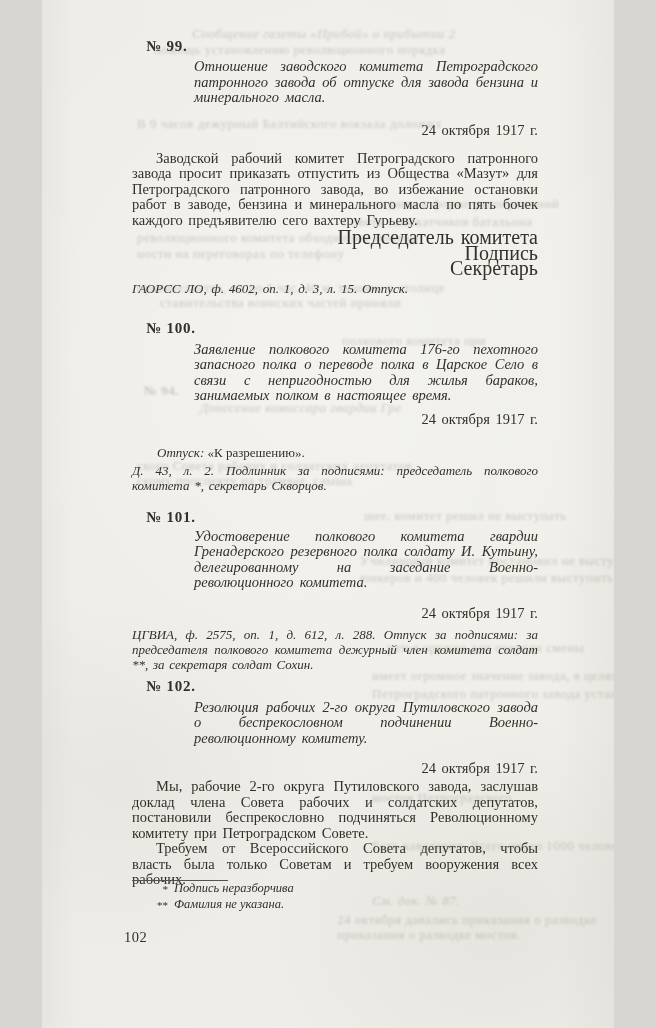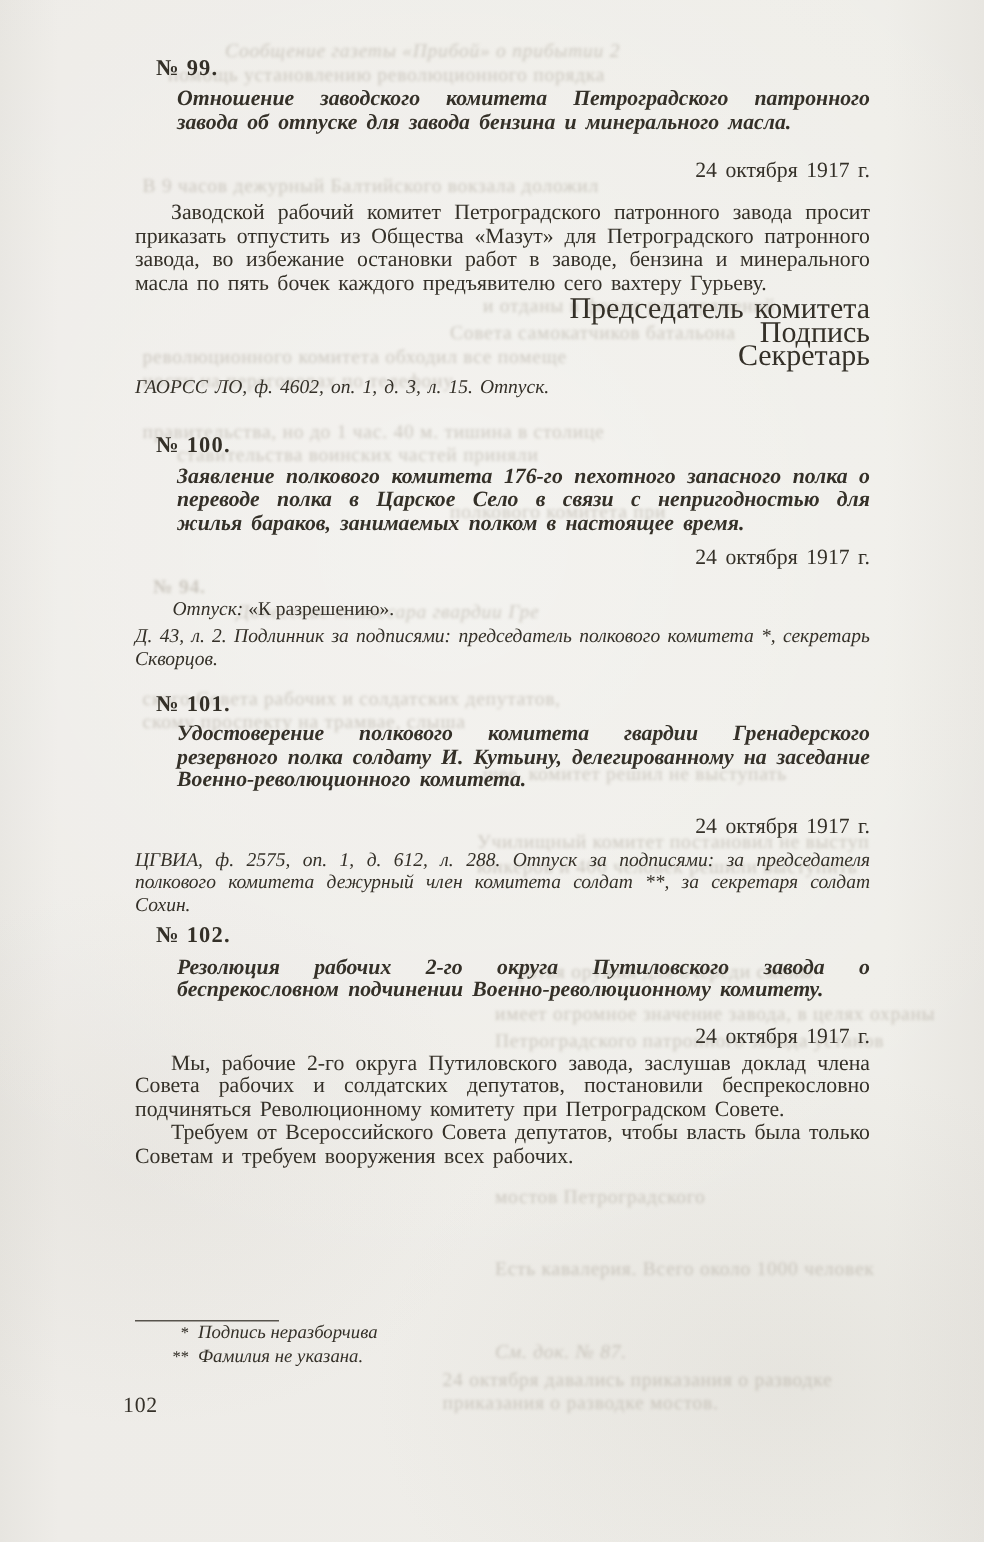--- a/index.html
+++ b/index.html
@@ -1,18 +1,18 @@
 <!DOCTYPE html>
 <html><head>
 <meta charset="utf-8">
 <style>
   html,body{margin:0;padding:0;background:#d8d6d2;}
   .page{
     position:relative;
-    width:656px;height:1028px;
+    width:572px;height:1028px;
     margin:0 auto;
     overflow:hidden;
     font-family:"Liberation Serif","DejaVu Serif",serif;
     color:#343028;
     background:
       radial-gradient(120% 80% at 45% 35%, rgba(255,255,255,0.30), rgba(255,255,255,0) 62%),
       radial-gradient(60% 30% at 80% 90%, rgba(190,185,175,0.18), rgba(190,185,175,0) 70%),
       radial-gradient(50% 25% at 15% 75%, rgba(195,190,180,0.14), rgba(195,190,180,0) 70%),
       linear-gradient(90deg,#e7e5e0 0%,#eeece8 6%,#efeee9 90%,#e8e6e1 100%),
       #ecebe6;
@@ -27,23 +27,23 @@
   .ghost span{position:absolute;white-space:nowrap;font-size:13px;letter-spacing:.5px;}
   .content{
     position:absolute;left:0;top:0;right:0;z-index:1;
     padding:0 76px 0 90px;
   }
   .num{
     font-weight:bold;font-size:15px;line-height:16px;
     margin-left:14px;letter-spacing:.8px;
   }
   .title{
-    font-style:italic;font-weight:bold;
+    font-style:italic;font-weight:normal;
     font-size:14.5px;line-height:15.5px;
-    margin-left:28px;text-align:justify;word-spacing:2.5px;
+    margin-left:62px;text-align:justify;word-spacing:2.5px;
   }
   .date{
     font-size:14.5px;line-height:16px;
     text-align:right;word-spacing:2px;
   }
   .bodytext p{
     margin:0;text-indent:24px;text-align:justify;
     font-size:14.5px;line-height:15.5px;word-spacing:2px;
   }
   .sigs{text-align:right;font-size:20px;line-height:15.5px;word-spacing:2px;}

